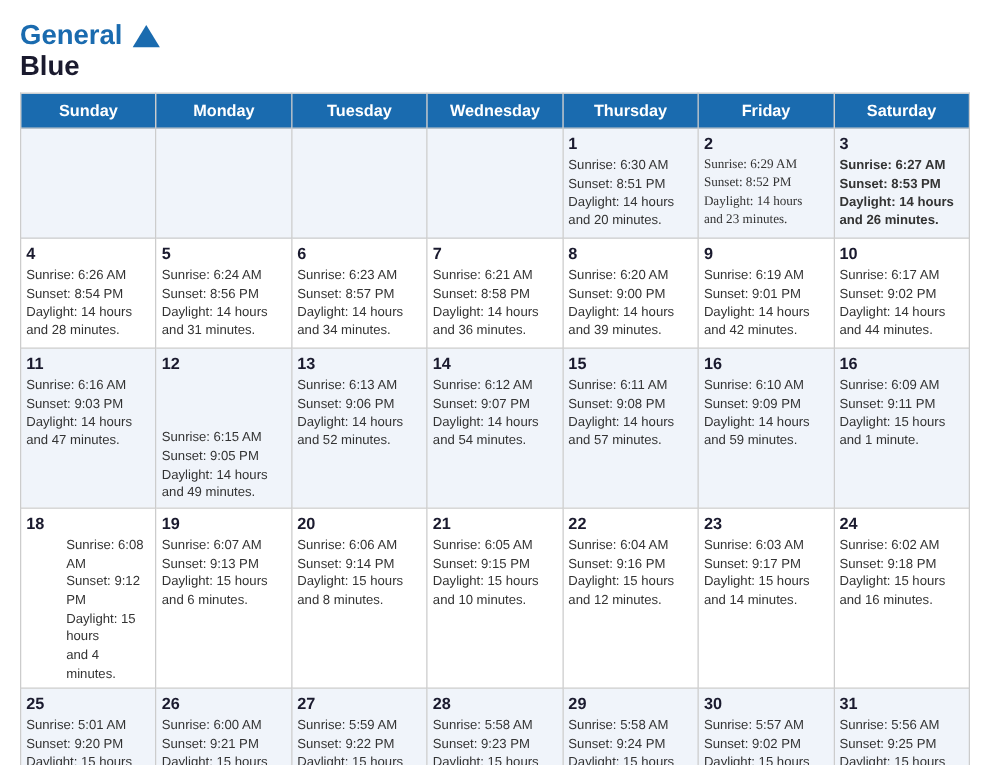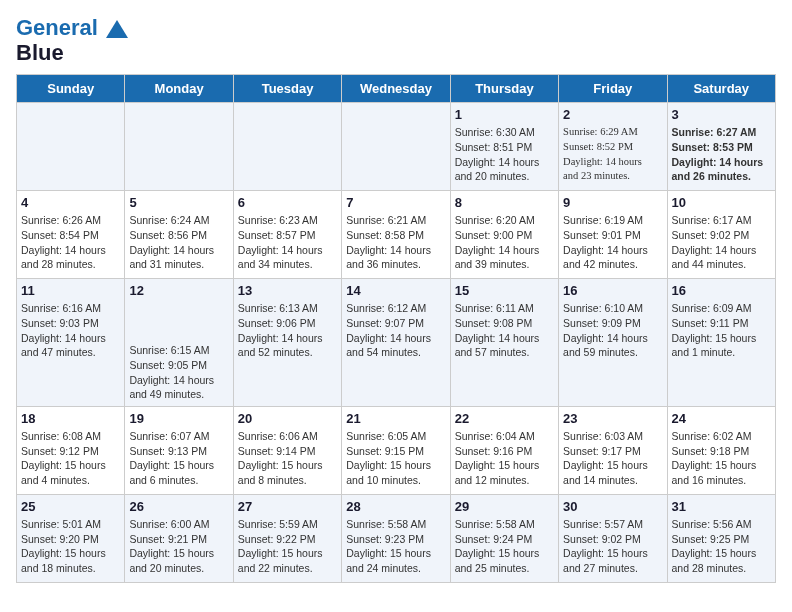--- a/index.html
+++ b/index.html
@@ -231,21 +231,21 @@
           <span class="day-number">16</span>
           <div class="day-info" style="white-space: pre-line;">Sunrise: 6:09 AM
 Sunset: 9:11 PM
 Daylight: 15 hours
 and 1 minute.</div>
         </td>
       </tr>
       <tr>
         <td>
           <span class="day-number">18</span>
-          <div class="day-info" style="white-space: pre-line;">Sunrise: 6:08 AM
+          <div class="day-info" style="white-space: pre-line; margin-left: 32px;">Sunrise: 6:08 AM
 Sunset: 9:12 PM
 Daylight: 15 hours
 and 4 minutes.</div>
         </td>
         <td>
           <span class="day-number">19</span>
           <div class="day-info" style="white-space: pre-line;">Sunrise: 6:07 AM
 Sunset: 9:13 PM
 Daylight: 15 hours
 and 6 minutes.</div>

